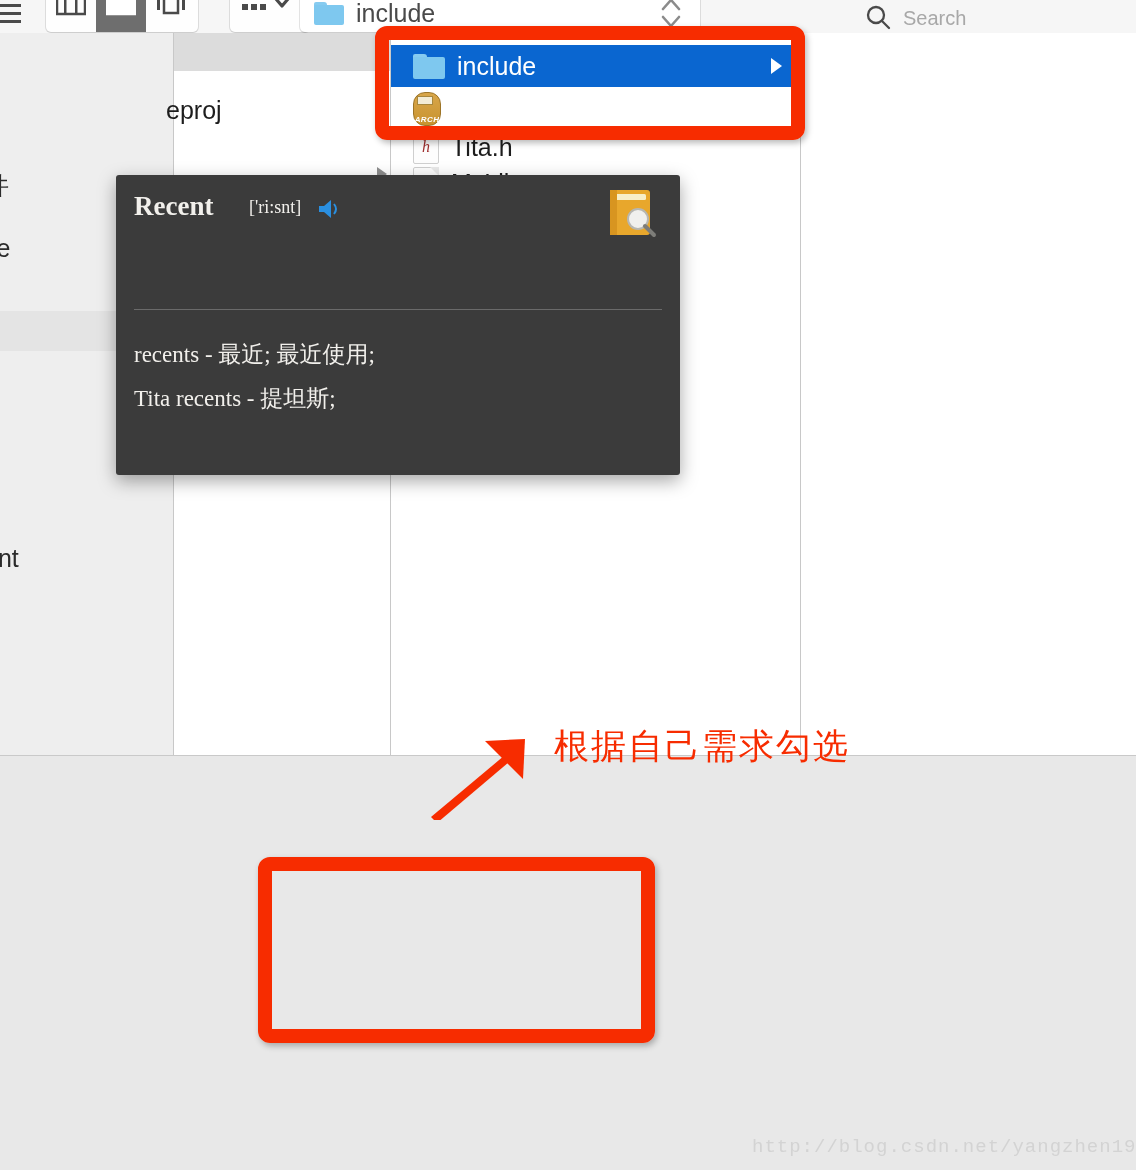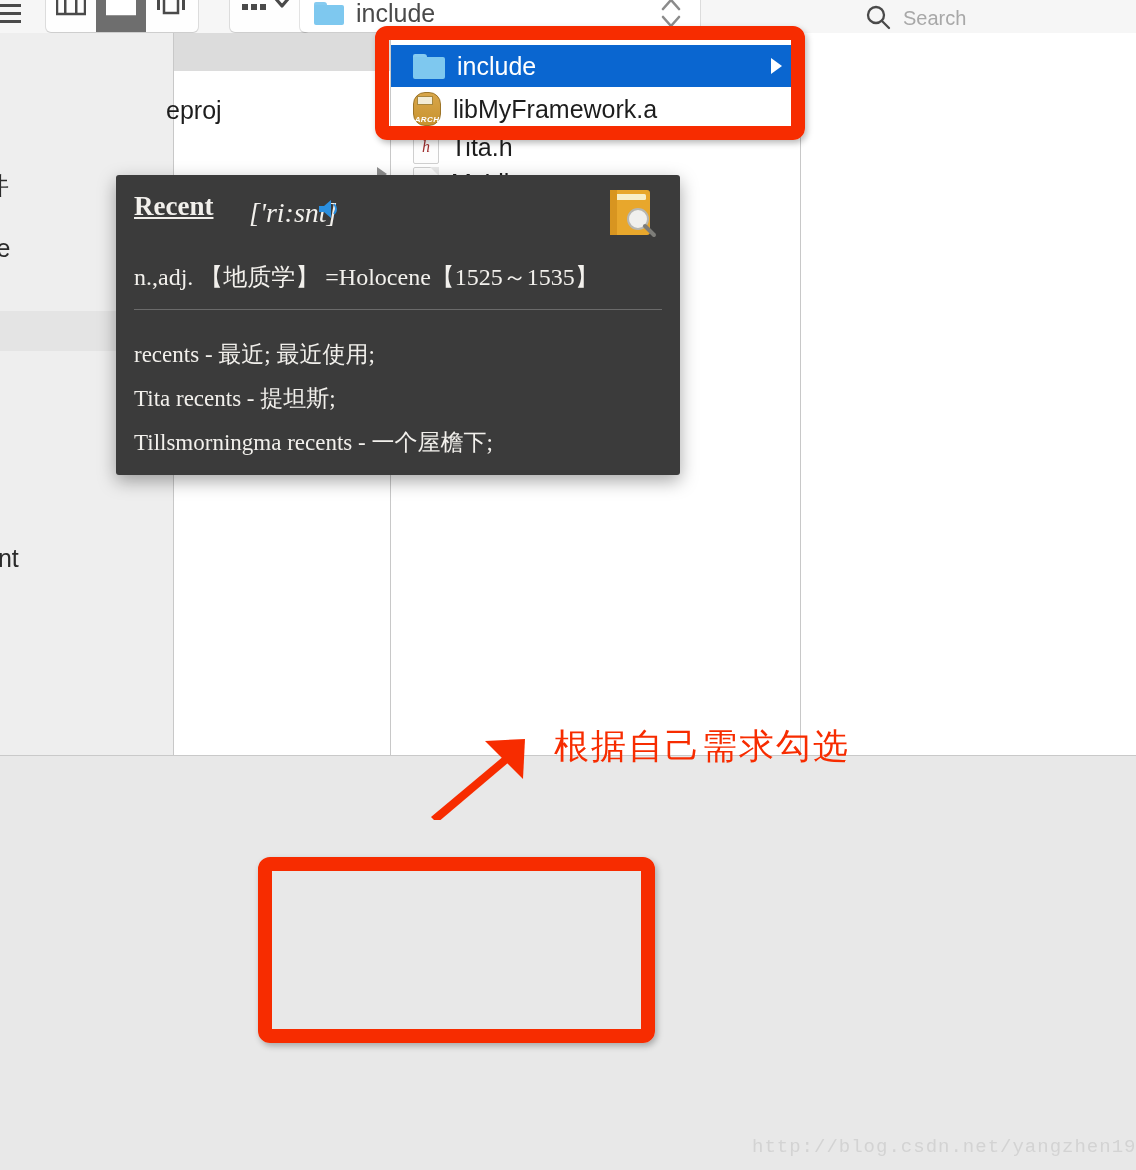--- a/index.html
+++ b/index.html
@@ -101,22 +101,22 @@
   #sheet{left:0;top:755px;width:1136px;height:415px;background:#e8e8e8;border-top:1px solid #c9c9c9;}
 
   
   #dict-popup{
     left:116px;top:175px;width:564px;height:300px;
     background:#3b3b3b;border-radius:3px;
     box-shadow:0 6px 18px rgba(0,0,0,.35);
     color:#f2f0ec;font-family:"Liberation Serif", serif;
   }
   #dict-word{position:absolute;left:18px;top:16px;font-size:27px;font-weight:bold;
-             font-family:"Liberation Serif",serif;text-decoration:underline;}
-  #dict-phon{position:absolute;left:133px;top:22px;font-size:28px;font-style:italic;}
+             font-family:"Liberation Serif",serif;}
+  #dict-phon{position:absolute;left:133px;top:22px;font-size:18px;}
   #dict-speaker{position:absolute;left:200px;top:22px;}
   #dict-bookicon{position:absolute;right:22px;top:13px;width:52px;height:50px;}
   #dict-def{position:absolute;left:18px;top:86px;font-size:24px;white-space:nowrap;}
   #dict-rule{position:absolute;left:18px;top:134px;width:528px;height:1px;background:#6a6a6a;}
   .dict-ex{position:absolute;left:18px;font-size:23px;white-space:nowrap;}
 
   
   .annot-box{position:absolute;border:14px solid #f72c00;border-radius:12px;box-sizing:border-box;
              box-shadow:2px 3px 6px rgba(0,0,0,.28);}
   #annot-box-top{left:375px;top:26px;width:430px;height:114px;}
@@ -238,21 +238,20 @@
             <i class="body"></i>
           </span>
         <span class="fname">include</span>
         <span style="position:absolute;right:18px;width:0;height:0;border-left:11px solid #fff;border-top:8px solid transparent;border-bottom:8px solid transparent;"></span>
       </div>
       <div class="frow" style="top:54px;left:22px;height:44px;">
         <span class="ico-arch">
           <i class="strip"></i>
             <i class="lbl">ARCH</i>
         </span>
-        <span class="fname">libMyFramework.a</span>
       </div>
       <div class="frow" style="top:92px;left:22px;height:44px;">
         <span class="ico-doc h">
             <i class="glyph">h</i>
           </span>
         <span class="fname">Tita.h</span>
       </div>
       <div class="frow" style="top:128px;left:22px;height:44px;">
         <span class="ico-doc m">
             <i class="glyph">m</i>
@@ -276,25 +275,23 @@
   </div>
   <div id="dict-bookicon">
     <svg width="52" height="50" viewBox="0 0 52 50">
       <rect x="4" y="2" width="40" height="45" rx="3" fill="#e8a72c"></rect>
       <rect x="8" y="6" width="32" height="6" rx="1.5" fill="#f7eec8"></rect>
       <rect x="4" y="2" width="7" height="45" fill="#d89520"></rect>
       <circle cx="32" cy="31" r="10" fill="#f0f0ee" stroke="#b7b7b2" stroke-width="2"></circle>
       <line x1="39" y1="38" x2="48" y2="47" stroke="#7d7d79" stroke-width="4" stroke-linecap="round"></line>
     </svg>
   </div>
-  <div id="dict-def">n.,adj. 【地质学】 =Holocene【1525～1535】</div>
   <div id="dict-rule"></div>
   <div class="dict-ex" style="top:164px;">recents - 最近; 最近使用;</div>
   <div class="dict-ex" style="top:208px;">Tita recents - 提坦斯;</div>
-  <div class="dict-ex" style="top:252px;">Tillsmorningma recents - 一个屋檐下;</div>
 </div>
 
 <div class="abs" id="sheet">
 
   
   
   
 
   
   

